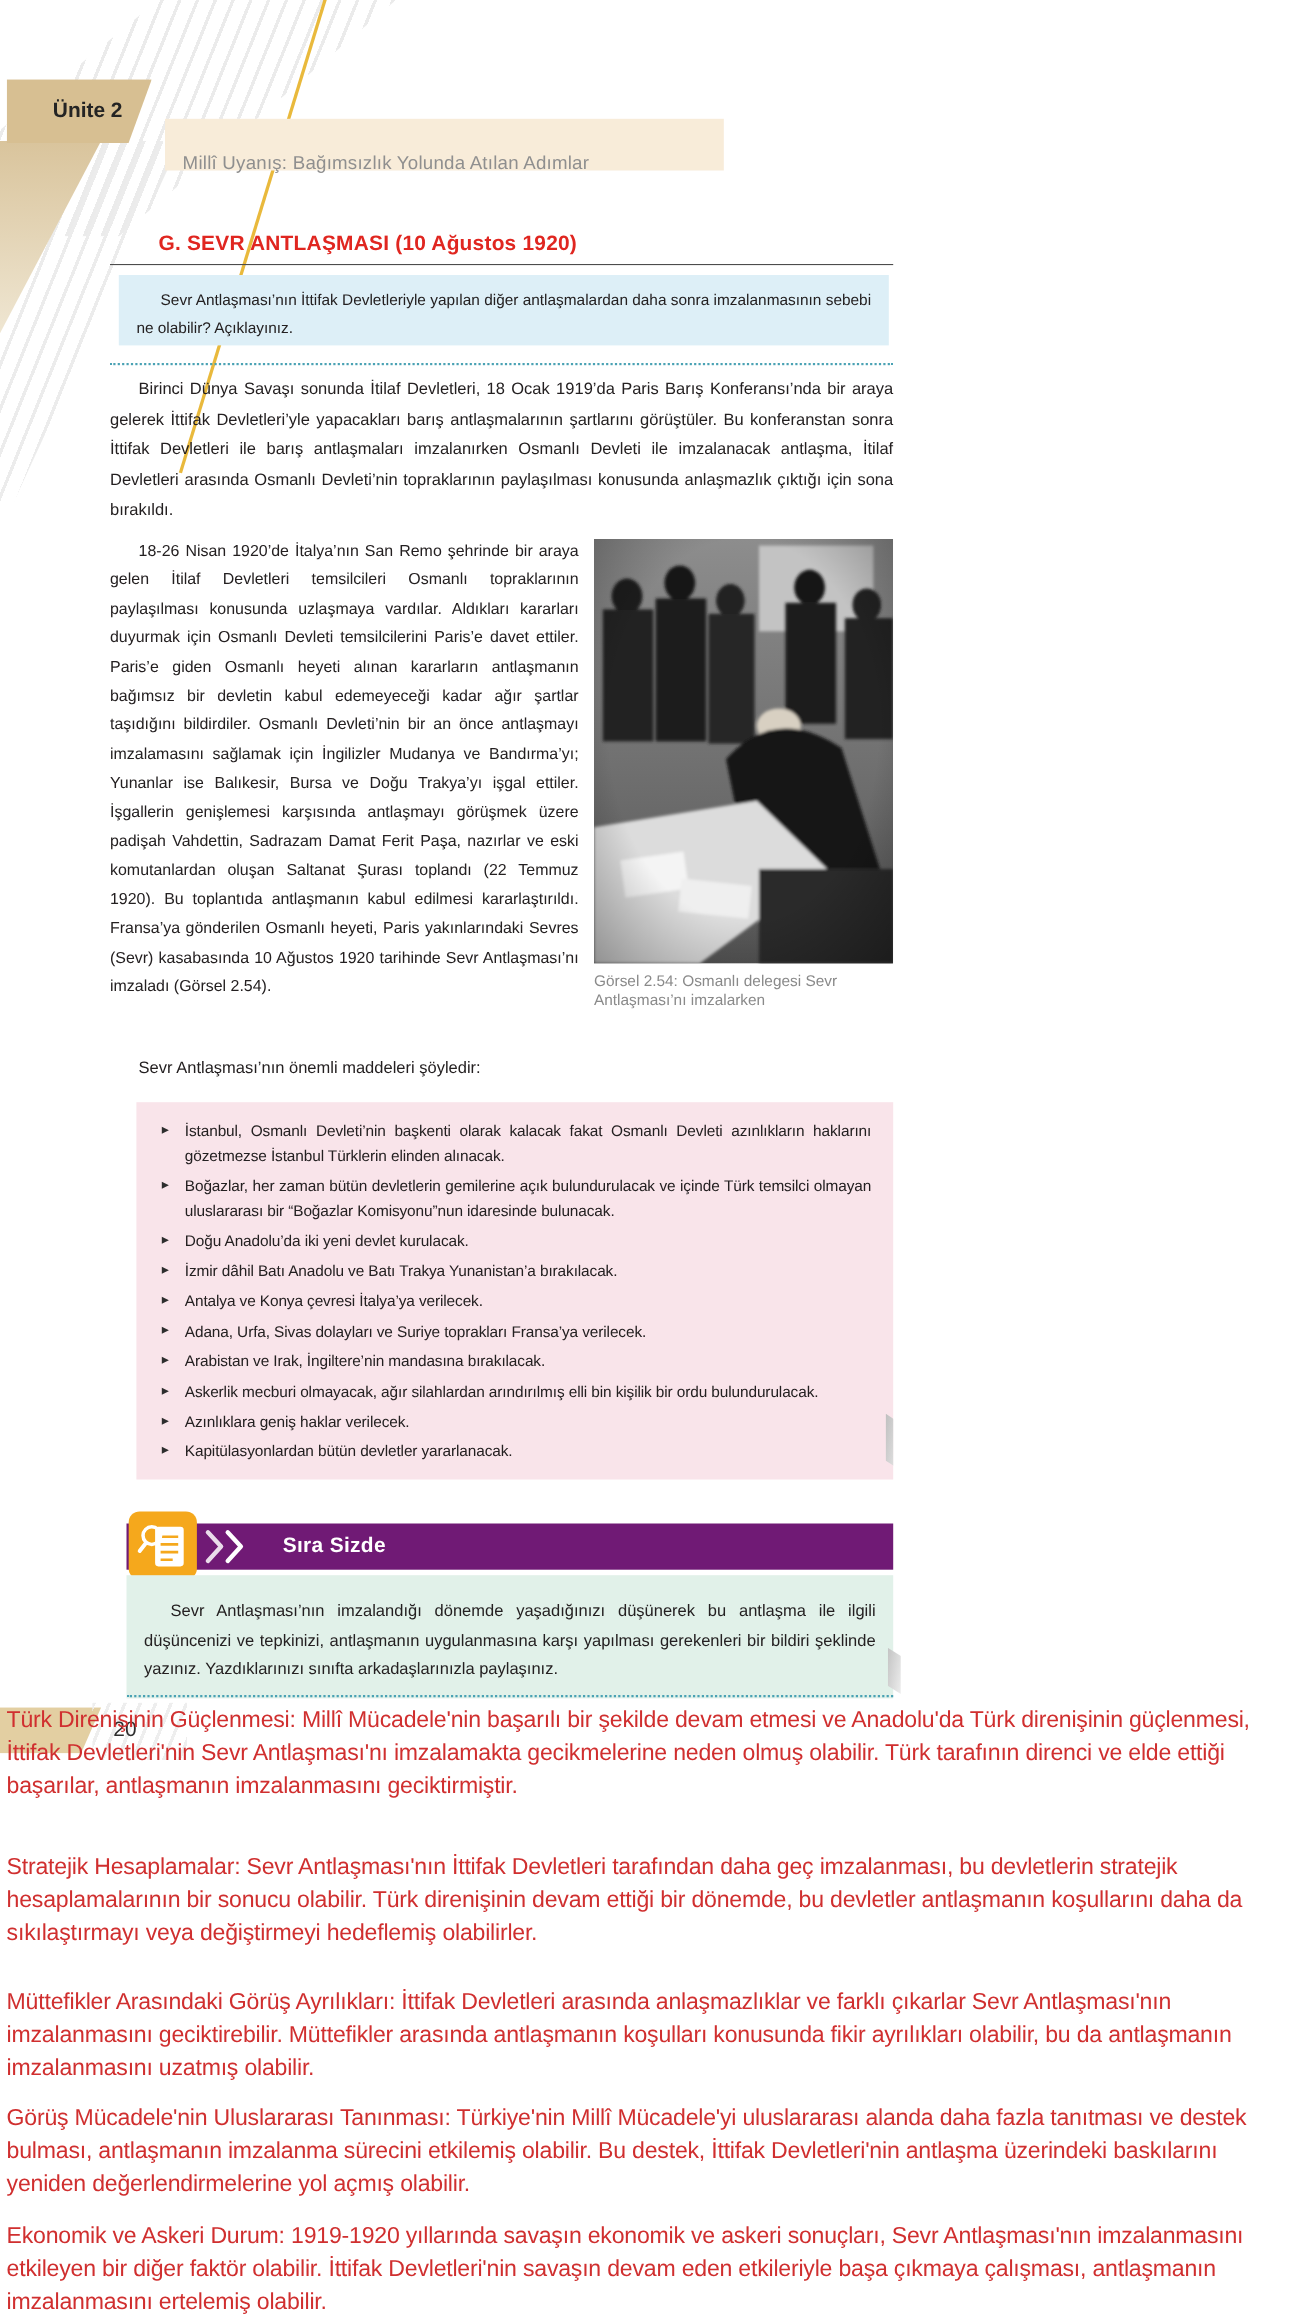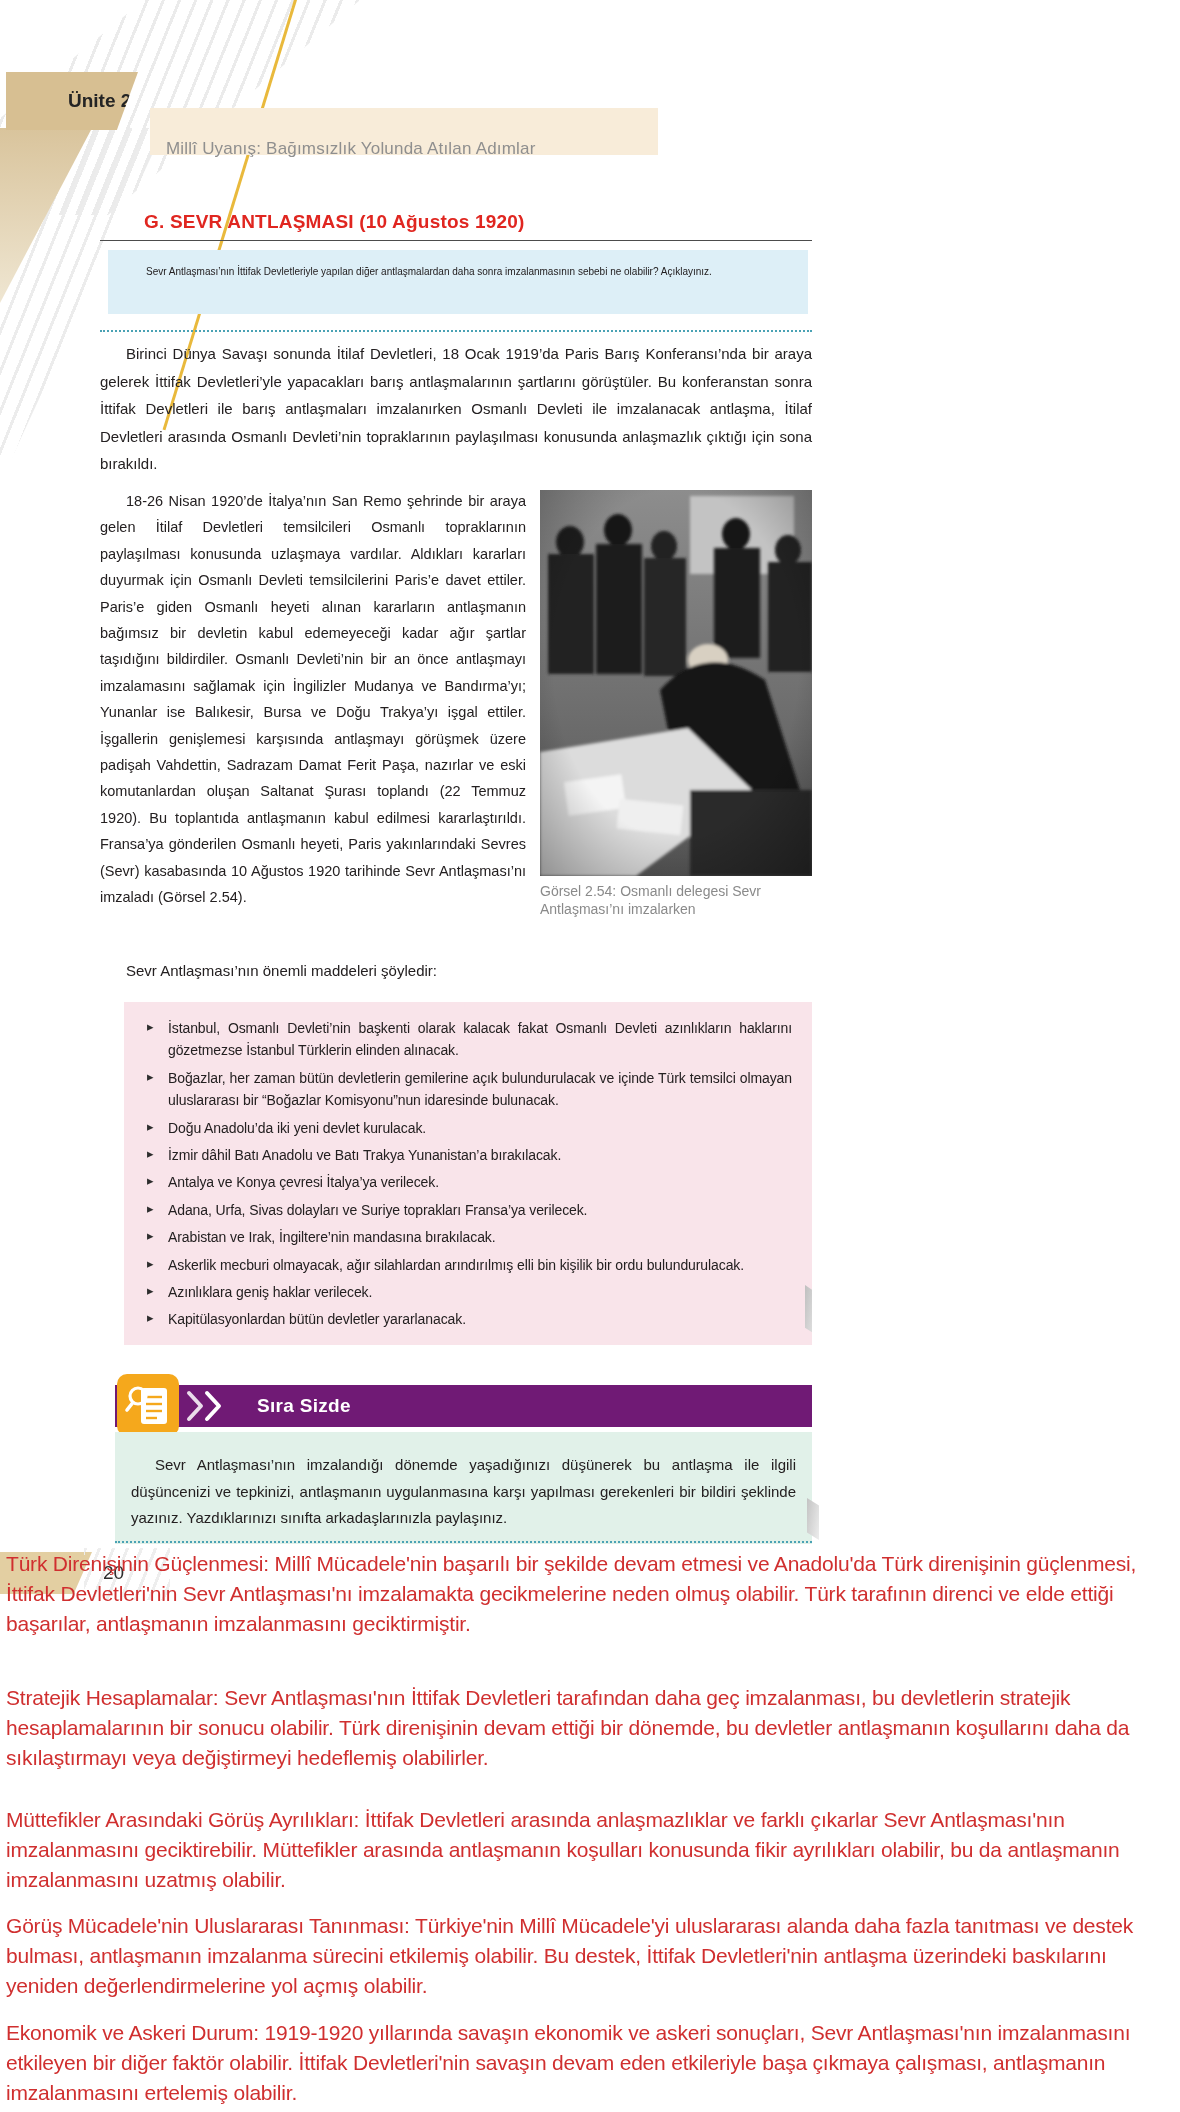--- a/index.html
+++ b/index.html
@@ -14,31 +14,31 @@
   .stripesB{position:absolute;left:0;top:128px;width:235px;height:330px;
     background:repeating-linear-gradient(112deg,#ececec 0 3px,transparent 3px 15px);
     clip-path:polygon(0 0,70% 0,5% 100%,0 100%);}
   .unit-tail{position:absolute;left:0;top:128px;width:92px;height:175px;
     background:linear-gradient(#d9c49c,#efe6d2);clip-path:polygon(0 0,100% 0,0 100%);}
   .gold-line{position:absolute;left:300px;top:-20px;width:3px;height:470px;
     background:#e9b93c;transform:rotate(17deg);transform-origin:top left;}
   .unit-block{position:absolute;left:6px;top:72px;width:132px;height:58px;
     background:#d7bf92;clip-path:polygon(0 0,100% 0,84% 100%,0 100%);
     display:flex;align-items:center;}
-  .unit-block span{font-weight:bold;font-size:19px;color:#242424;padding-left:62px;}
+  .unit-block span{font-weight:bold;font-size:19px;color:#242424;padding-left:42px;}
   .subtitle-bar{position:absolute;left:150px;top:108px;width:508px;height:47px;
     background:#f8ecd9;display:flex;align-items:center;}
   .subtitle-bar span{font-size:17px;color:#8f8f8f;padding-left:16px;letter-spacing:.2px;margin-top:34px;}
   
   .sec-title{position:absolute;left:144px;top:198px;font-size:19px;font-weight:bold;
     color:#e02620;letter-spacing:.2px;}
   .rule{position:absolute;left:100px;top:240px;width:712px;border-top:1.6px solid #4c4c4c;}
   .qbox{position:absolute;left:108px;top:250px;width:668px;height:46px;
     background:#ddeff7;padding:9px 16px;}
-  .qbox p{margin:0;font-size:10px;line-height:26px;text-indent:22px;color:#242021;}
+  .qbox p{margin:0;font-size:14px;line-height:26px;text-indent:22px;color:#242021;}
   .dotted{position:absolute;border-top:2px dotted #4aa2b4;}
   .div1{left:100px;top:330px;width:712px;}
   .div2{left:115px;top:1541px;width:697px;}
   .p1{position:absolute;left:100px;top:340px;width:712px;margin:0;
     font-size:15px;line-height:27.6px;text-align:justify;text-indent:26px;}
   .two-col{position:absolute;left:100px;top:488px;width:712px;height:472px;overflow:hidden;}
   .two-col figure{float:right;width:272px;margin:2px 0 0 14px;}
   .photo{display:block;width:272px;height:386px;}
   .two-col figcaption{font-size:14px;line-height:18px;color:#8a8a8a;margin-top:6px;}
   .p2{margin:0;font-size:14.5px;line-height:26.4px;text-align:justify;text-indent:26px;}

